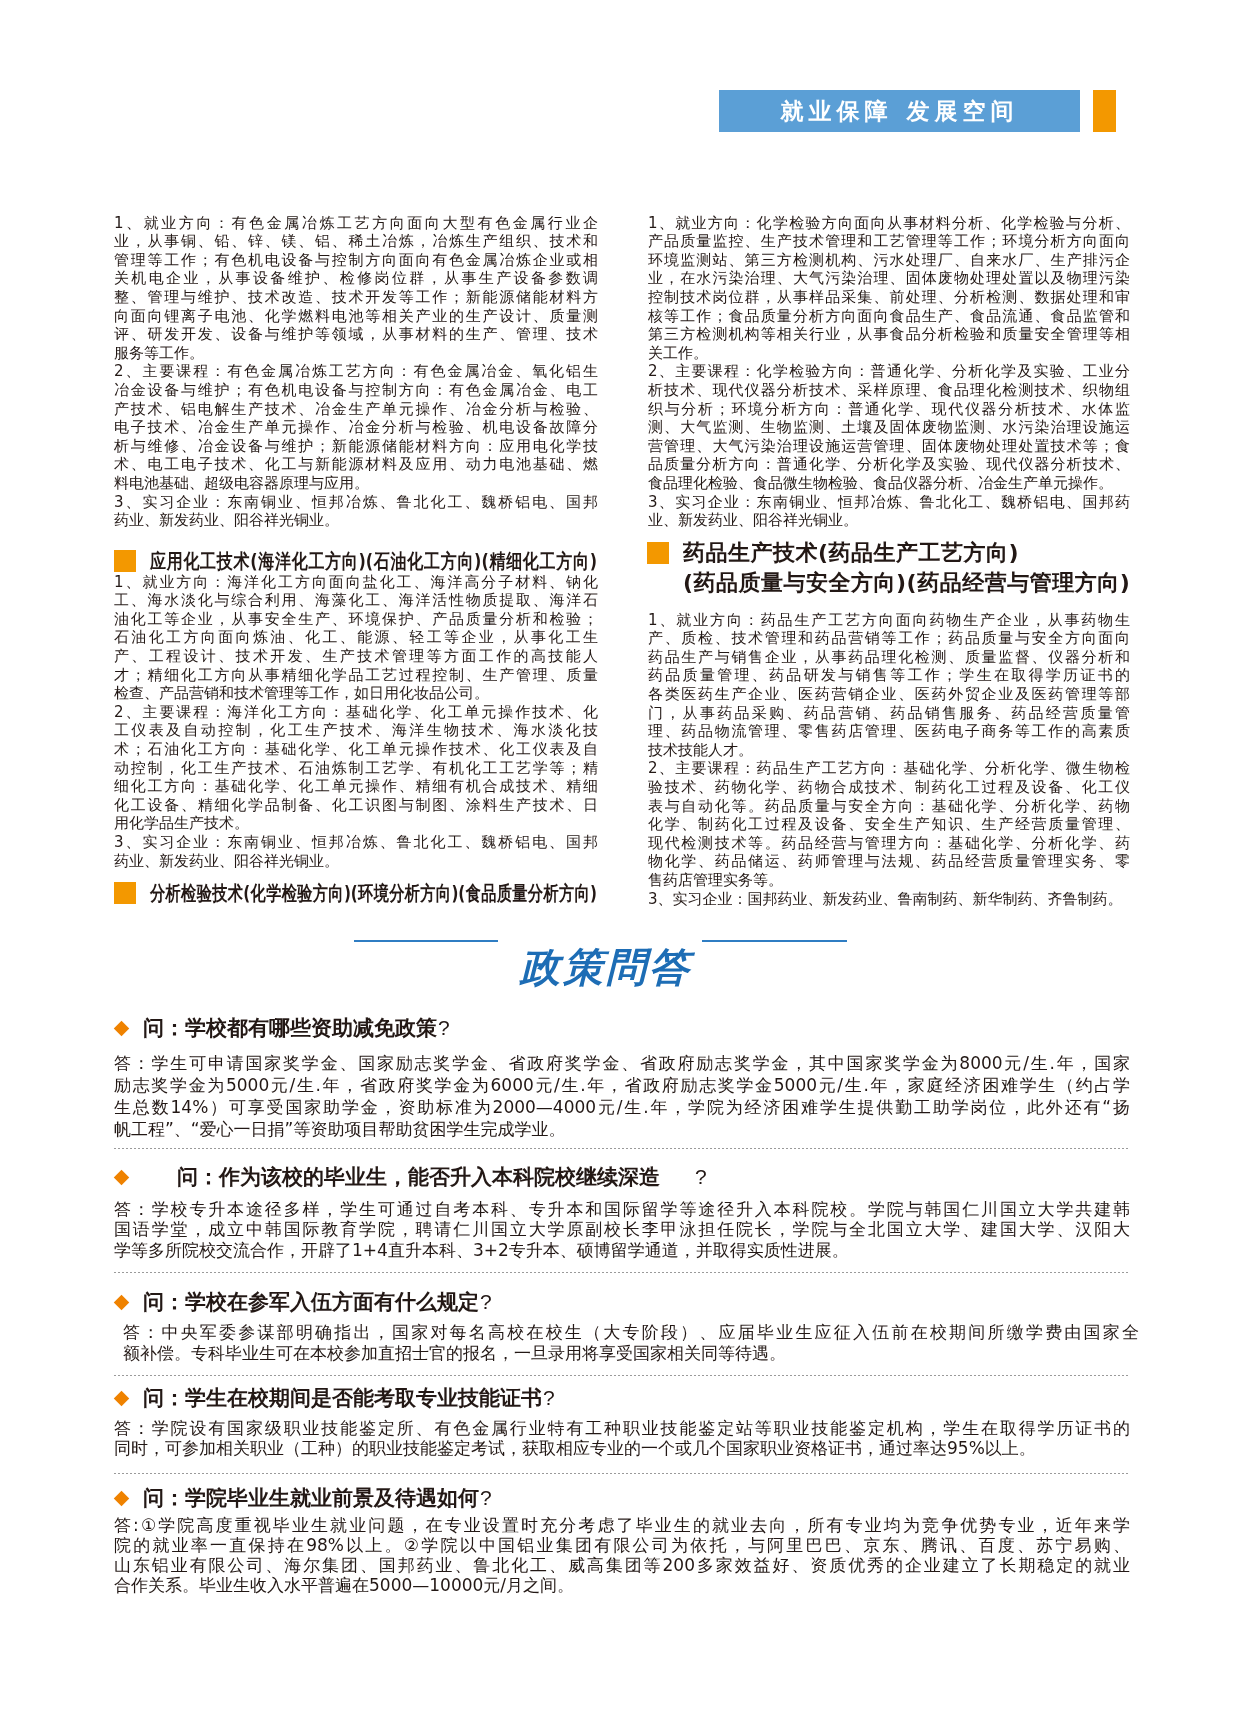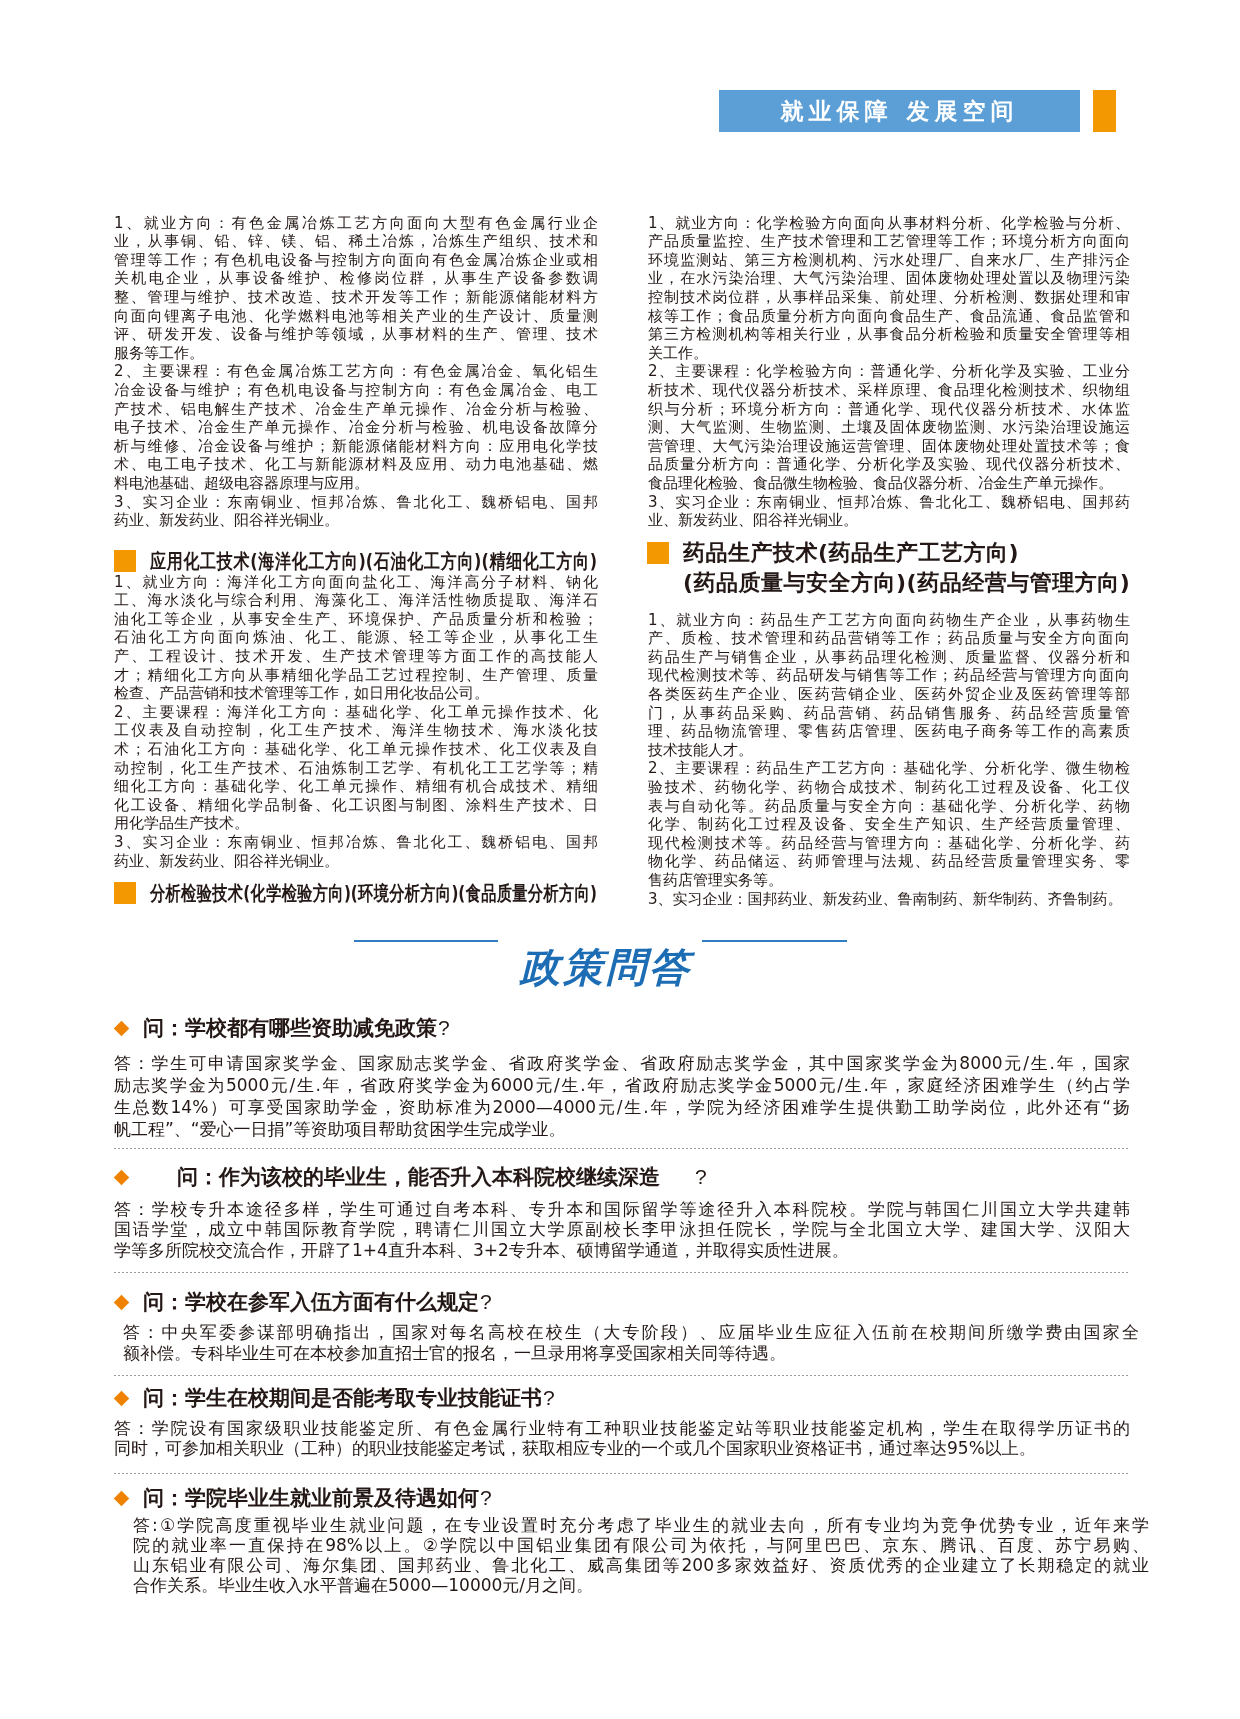--- a/index.html
+++ b/index.html
@@ -88,21 +88,21 @@
     background: var(--diamond_color, #ef8200);
     transform: rotate(45deg); margin: 0 16px 0 3px;
   }
   .qa-q .qm { font-weight: normal; font-family: "Liberation Sans", sans-serif; margin-left: 1px; }
 
   .qa-a { position: absolute; left: 114px; width: 1016px; font-size: 17px; }
   .qa-a.a1 { top: 1052px; line-height: 22px; }
   .qa-a.a2 { top: 1198.75px; line-height: 20.5px; }
   .qa-a.a3 { top: 1321.5px; line-height: 21px; margin-left: 9px; }
   .qa-a.a4 { top: 1417.75px; line-height: 20.5px; }
-  .qa-a.a5 { top: 1515px; line-height: 20px; margin-left: 19px; }
+  .qa-a.a5 { top: 1515px; line-height: 20px; }
 
   .q1 { top: 1013px; } .q2 { top: 1162px; gap: 34px; } .q3 { top: 1287px; } .q4 { top: 1383px; } .q5 { top: 1483px; }
 
   .sep {
     position: absolute; left: 114px; width: 1016px; height: 1px;
     background: repeating-linear-gradient(90deg, #9a9a9a 0 2px, transparent 2px 4px);
   }
   .s1 { top: 1148px; } .s2 { top: 1272px; } .s3 { top: 1375px; } .s4 { top: 1473px; }
 </style>
 </head>
@@ -208,21 +208,21 @@
     <span>药品生产技术(药品生产工艺方向)</span>
     <span>(药品质量与安全方向)(药品经营与管理方向)</span>
   </div>
 </div>
 
 <div class="blk right" id="blkD">
   <div>
     <span class="ln">1、就业方向：药品生产工艺方向面向药物生产企业，从事药物生</span>
     <span class="ln">产、质检、技术管理和药品营销等工作；药品质量与安全方向面向</span>
     <span class="ln">药品生产与销售企业，从事药品理化检测、质量监督、仪器分析和</span>
-    <span class="ln">现代检测技术等、药品研发与销售等工作；药品经营与管理方向面向</span>
+    <span class="ln">药品质量管理、药品研发与销售等工作；学生在取得学历证书的</span>
     <span class="ln">各类医药生产企业、医药营销企业、医药外贸企业及医药管理等部</span>
     <span class="ln">门，从事药品采购、药品营销、药品销售服务、药品经营质量管</span>
     <span class="ln">理、药品物流管理、零售药店管理、医药电子商务等工作的高素质</span>
     <span class="ln last">技术技能人才。</span>
   </div>
   <div>
     <span class="ln">2、主要课程：药品生产工艺方向：基础化学、分析化学、微生物检</span>
     <span class="ln">验技术、药物化学、药物合成技术、制药化工过程及设备、化工仪</span>
     <span class="ln">表与自动化等。药品质量与安全方向：基础化学、分析化学、药物</span>
     <span class="ln">化学、制药化工过程及设备、安全生产知识、生产经营质量管理、</span>

